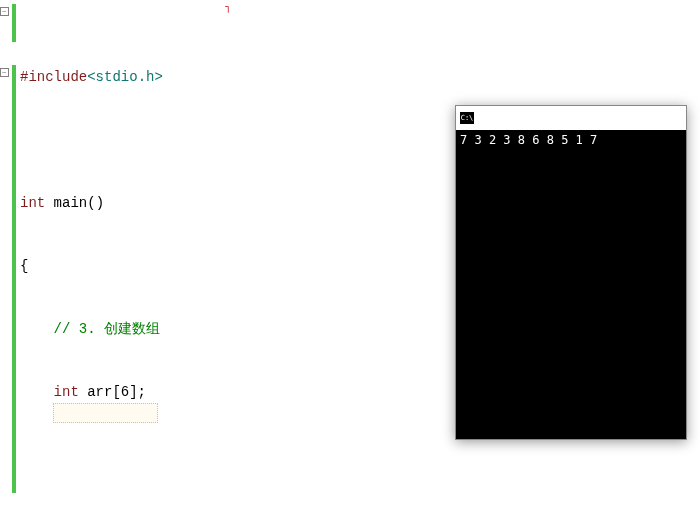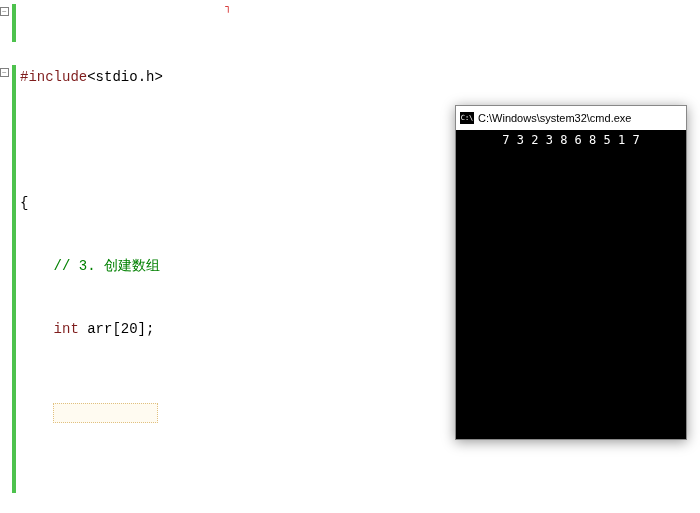--- a/index.html
+++ b/index.html
@@ -42,21 +42,21 @@
     padding: 4px 0 4px 4px;
     white-space: pre;
   }
   .hl-green {
     position: absolute;
     width: 4px;
     background: #4dc24d;
     left: 12px;
   }
   .kw { color: #7f1d1d; }
-  .header { color: #000000; }
+  .header { color: #0f766e; }
   .comment { color: #008000; }
   .plain { color: #000000; }
   .line { min-height: 21px; }
 
   .cmd-window {
     position: absolute;
     top: 105px;
     left: 455px;
     width: 232px;
     height: 335px;
@@ -86,21 +86,20 @@
     align-items: center;
     justify-content: center;
     font-family: monospace;
   }
   .cmd-body {
     color: #ffffff;
     font-size: 12px;
     padding: 3px 4px;
     line-height: 1.3;
     font-family: 'NSimSun','SimSun', monospace;
-    text-align: center;
   }
   .cmd-line { white-space: pre; }
   .current-line {
     position: absolute;
     left: 53px;
     width: 105px;
     height: 20px;
     top: 403px;
     border: 1px dotted #e0c080;
     background: rgba(255,240,200,0.25);
@@ -122,23 +121,24 @@
     <div class="hl-green" style="top:4px;height:38px"></div>
     <div class="hl-green" style="top:65px;height:428px"></div>
     <div class="fold-box" style="top:7px">−</div>
     <div class="fold-box" style="top:68px">−</div>
   </div>
 
   <div class="code-area">
     <div class="red-tick">┐</div>
     <div class="line"><span class="kw">#include</span><span class="header">&lt;stdio.h&gt;</span></div>
     <div class="line"></div>
+    <div class="line"><span class="kw">int</span><span class="plain"> main()</span></div>
     <div class="line"><span class="plain">{</span></div>
     <div class="line"><span class="comment">    // 3. 创建数组</span></div>
-    <div class="line"><span class="kw">    int</span><span class="plain"> arr[20];</span></div>
+    <div class="line"><span class="kw">    int</span><span class="plain"> arr[6];</span></div>
     <div class="line"></div>
     
     
     
     
     
     
     
     
     
@@ -151,18 +151,17 @@
     
     
   </div>
 </div>
 
 <div class="current-line"></div>
 
 <div class="cmd-window">
   <div class="cmd-titlebar">
     <div class="cmd-icon">C:\</div>
-    <span>C:\Windows\system32\cmd.exe</span>
   </div>
   <div class="cmd-body">
     <div class="cmd-line">7 3 2 3 8 6 8 5 1 7</div>
   </div>
 </div>
 
 </body></html>

